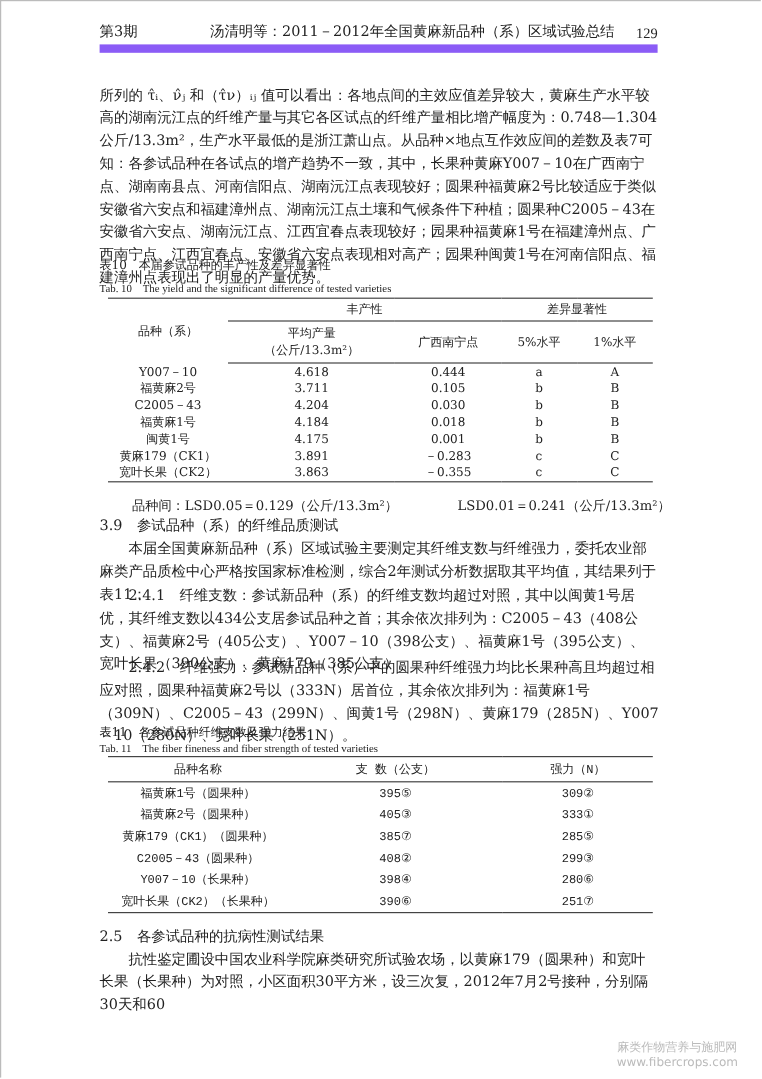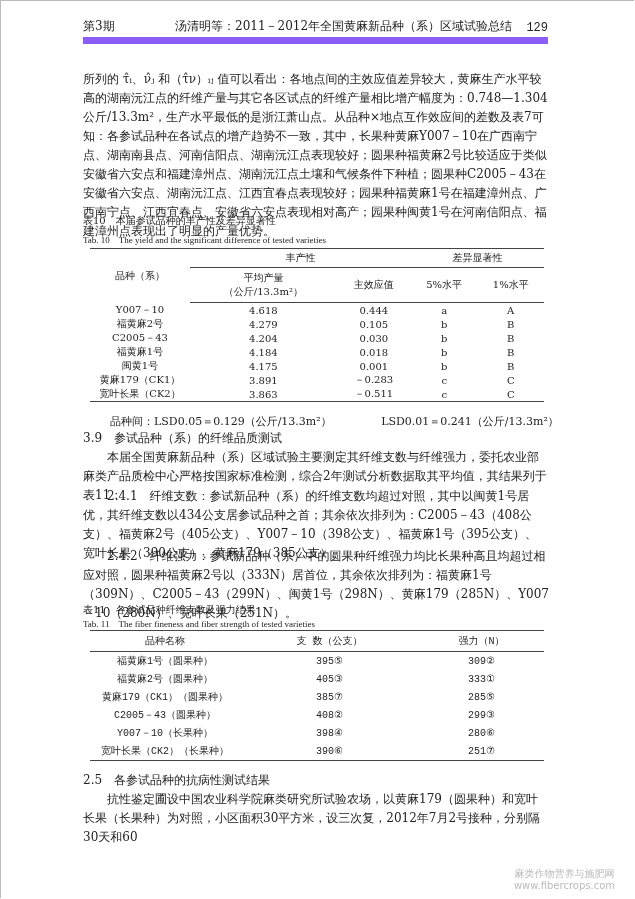--- a/index.html
+++ b/index.html
@@ -4,21 +4,21 @@
 <style>
   html, body { margin:0; padding:0; background:#fff; }
   body { width:635px; height:899px; position:relative; overflow:hidden;
          font-family:"DejaVu Serif","Liberation Serif",serif; color:#222; }
   .frame { position:absolute; left:0; top:0; width:633px; height:897px;
            border-left:1px solid #bbb; border-top:1px solid #bbb; }
   .header { position:absolute; left:83px; top:15px; width:465px; height:22px;
             border-bottom:7px solid #8b5cf6; font-size:12px; }
   .header .issue { position:absolute; left:0; top:3px; }
   .header .title { position:absolute; left:92px; top:3px; }
-  .header .page { position:absolute; right:0; top:6px; font-family:Liberation Mono, monospace; }
+  .header .page { position:absolute; right:0; top:6px; font-family:Liberation Serif, serif; }
   .para { position:absolute; left:83px; width:466px; font-size:12px; line-height:19px; }
   .p1 { top:70px; }
   .cap { position:absolute; left:83px; font-size:10px; }
   .cap-en { font-family:"Liberation Serif",serif; font-size:9px; }
   table.t { position:absolute; left:90px; width:454px; border-collapse:collapse; font-size:10px; }
   table.t td, table.t th { text-align:center; font-weight:normal; padding:0; }
   .t10 { top:248px; }
   .t10 .top { border-top:1.5px solid #444; }
   .t10 .mid { border-top:1px solid #444; }
   .t10 .hdr-bottom td, .t10 .hdr-bottom th { border-bottom:1px solid #444; }
@@ -55,34 +55,34 @@
       <tr class="top">
     <th rowspan="2" style="width:100px;vertical-align:middle;">品种（系）</th>
     <th colspan="2" style="height:18px;">丰产性</th>
     <th colspan="2">差异显著性</th>
   </tr>
   <tr class="hdr-bottom">
     <th class="mid" style="height:34px;">
       <span>平均产量</span><br>
       <span>（公斤/13.3m²）</span>
     </th>
-    <th class="mid">主效应值</th>
+    <th class="mid">广西南宁点</th>
     <th class="mid">5%水平</th>
     <th class="mid">1%水平</th>
   </tr>
   <tr>
         <td>Y007－10</td>
         <td>4.618</td>
         <td>0.444</td>
         <td>a</td>
         <td>A</td>
       </tr>
   <tr>
         <td>福黄麻2号</td>
-        <td>4.279</td>
+        <td>3.711</td>
         <td>0.105</td>
         <td>b</td>
         <td>B</td>
       </tr>
   <tr>
         <td>C2005－43</td>
         <td>4.204</td>
         <td>0.030</td>
         <td>b</td>
         <td>B</td>
@@ -104,21 +104,21 @@
   <tr>
         <td>黄麻179（CK1）</td>
         <td>3.891</td>
         <td>－0.283</td>
         <td>c</td>
         <td>C</td>
       </tr>
   <tr class="last">
         <td>宽叶长果（CK2）</td>
         <td>3.863</td>
-        <td>－0.511</td>
+        <td>－0.355</td>
         <td>c</td>
         <td>C</td>
       </tr>
 </tbody>
   </table>
 
 <div class="note">
   <span>品种间：LSD0.05＝0.129（公斤/13.3m²）</span>
   <span>LSD0.01＝0.241（公斤/13.3m²）</span>
 </div>

